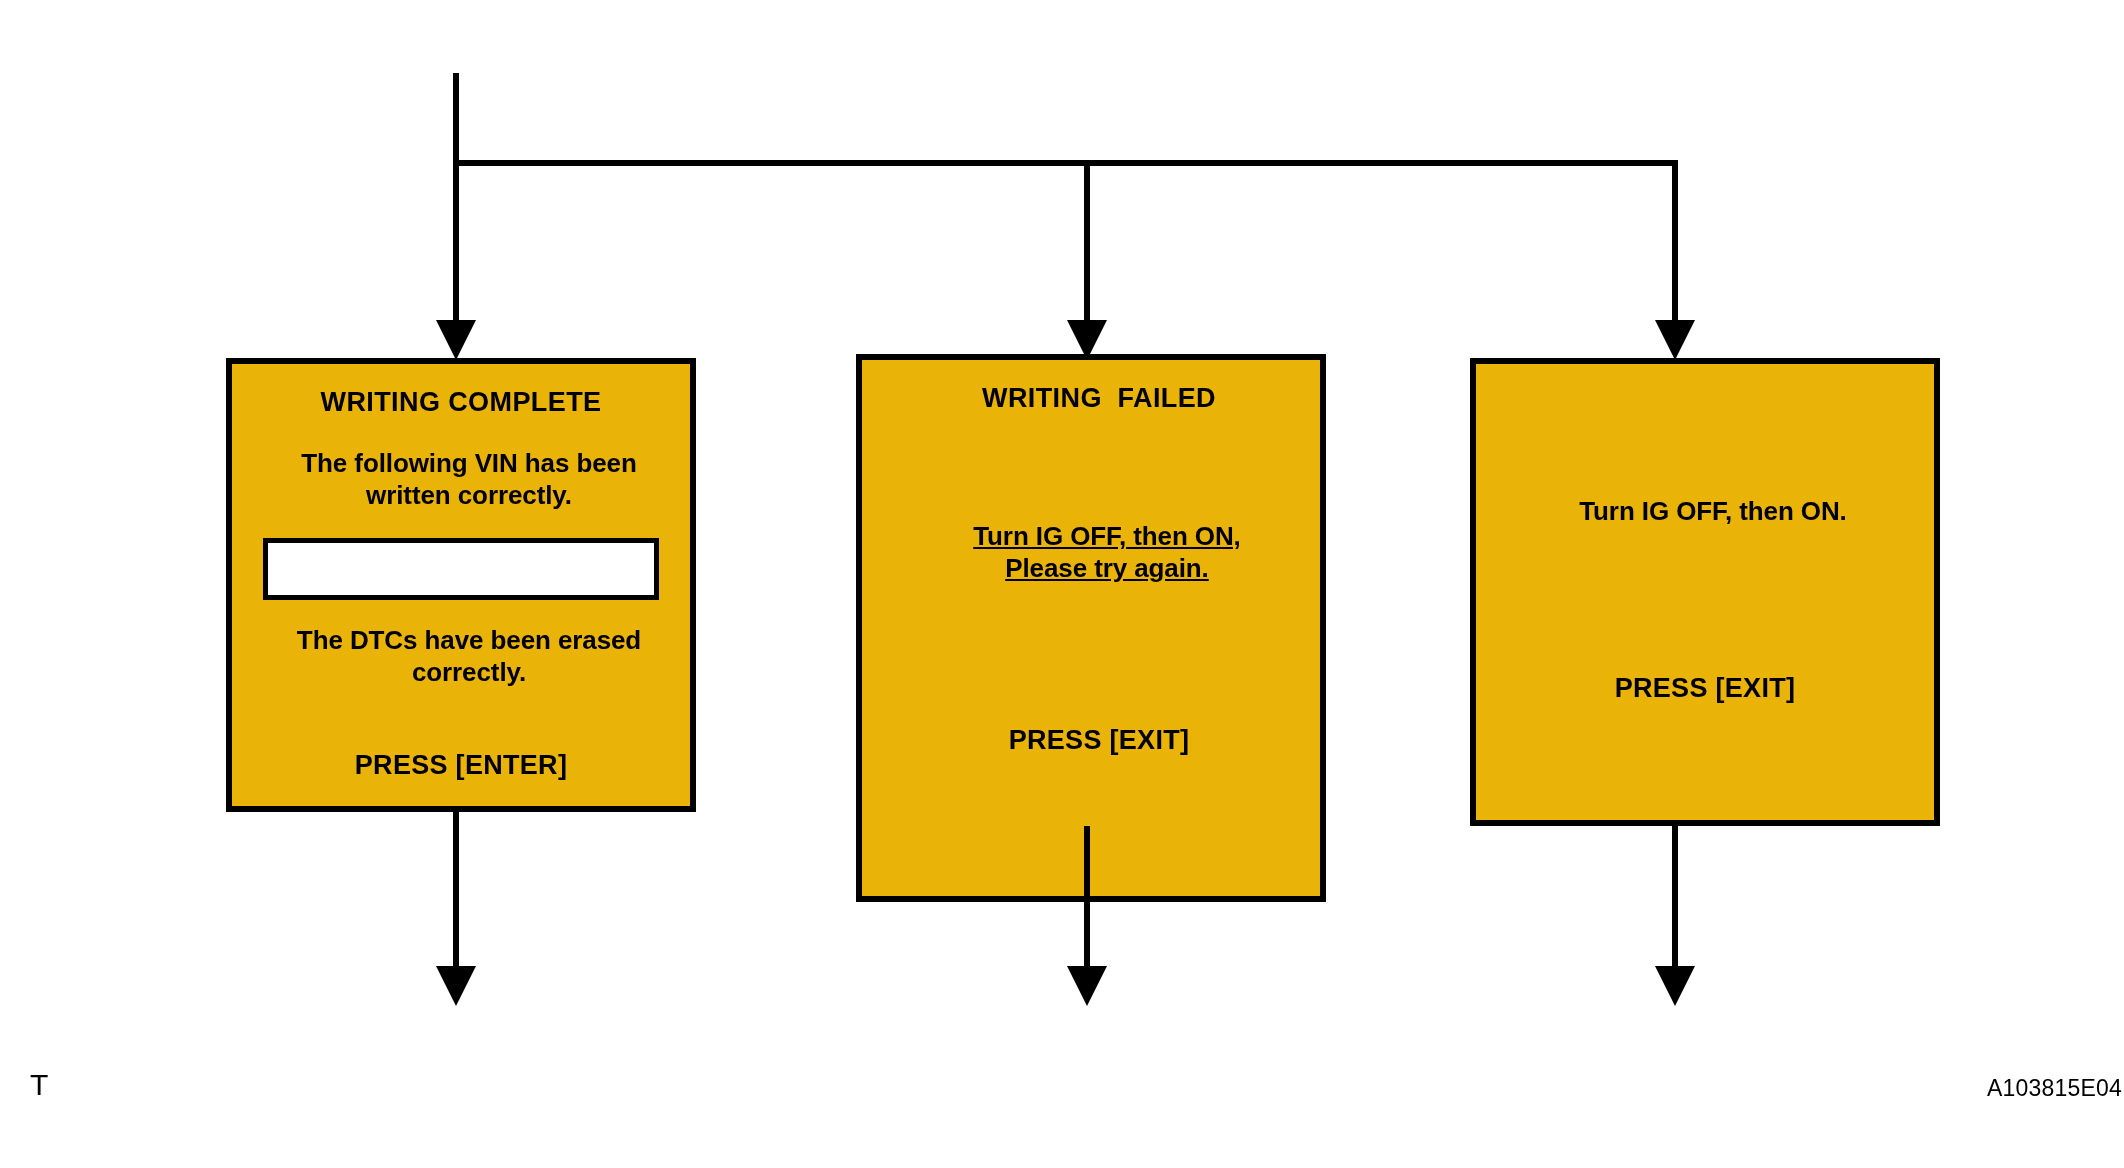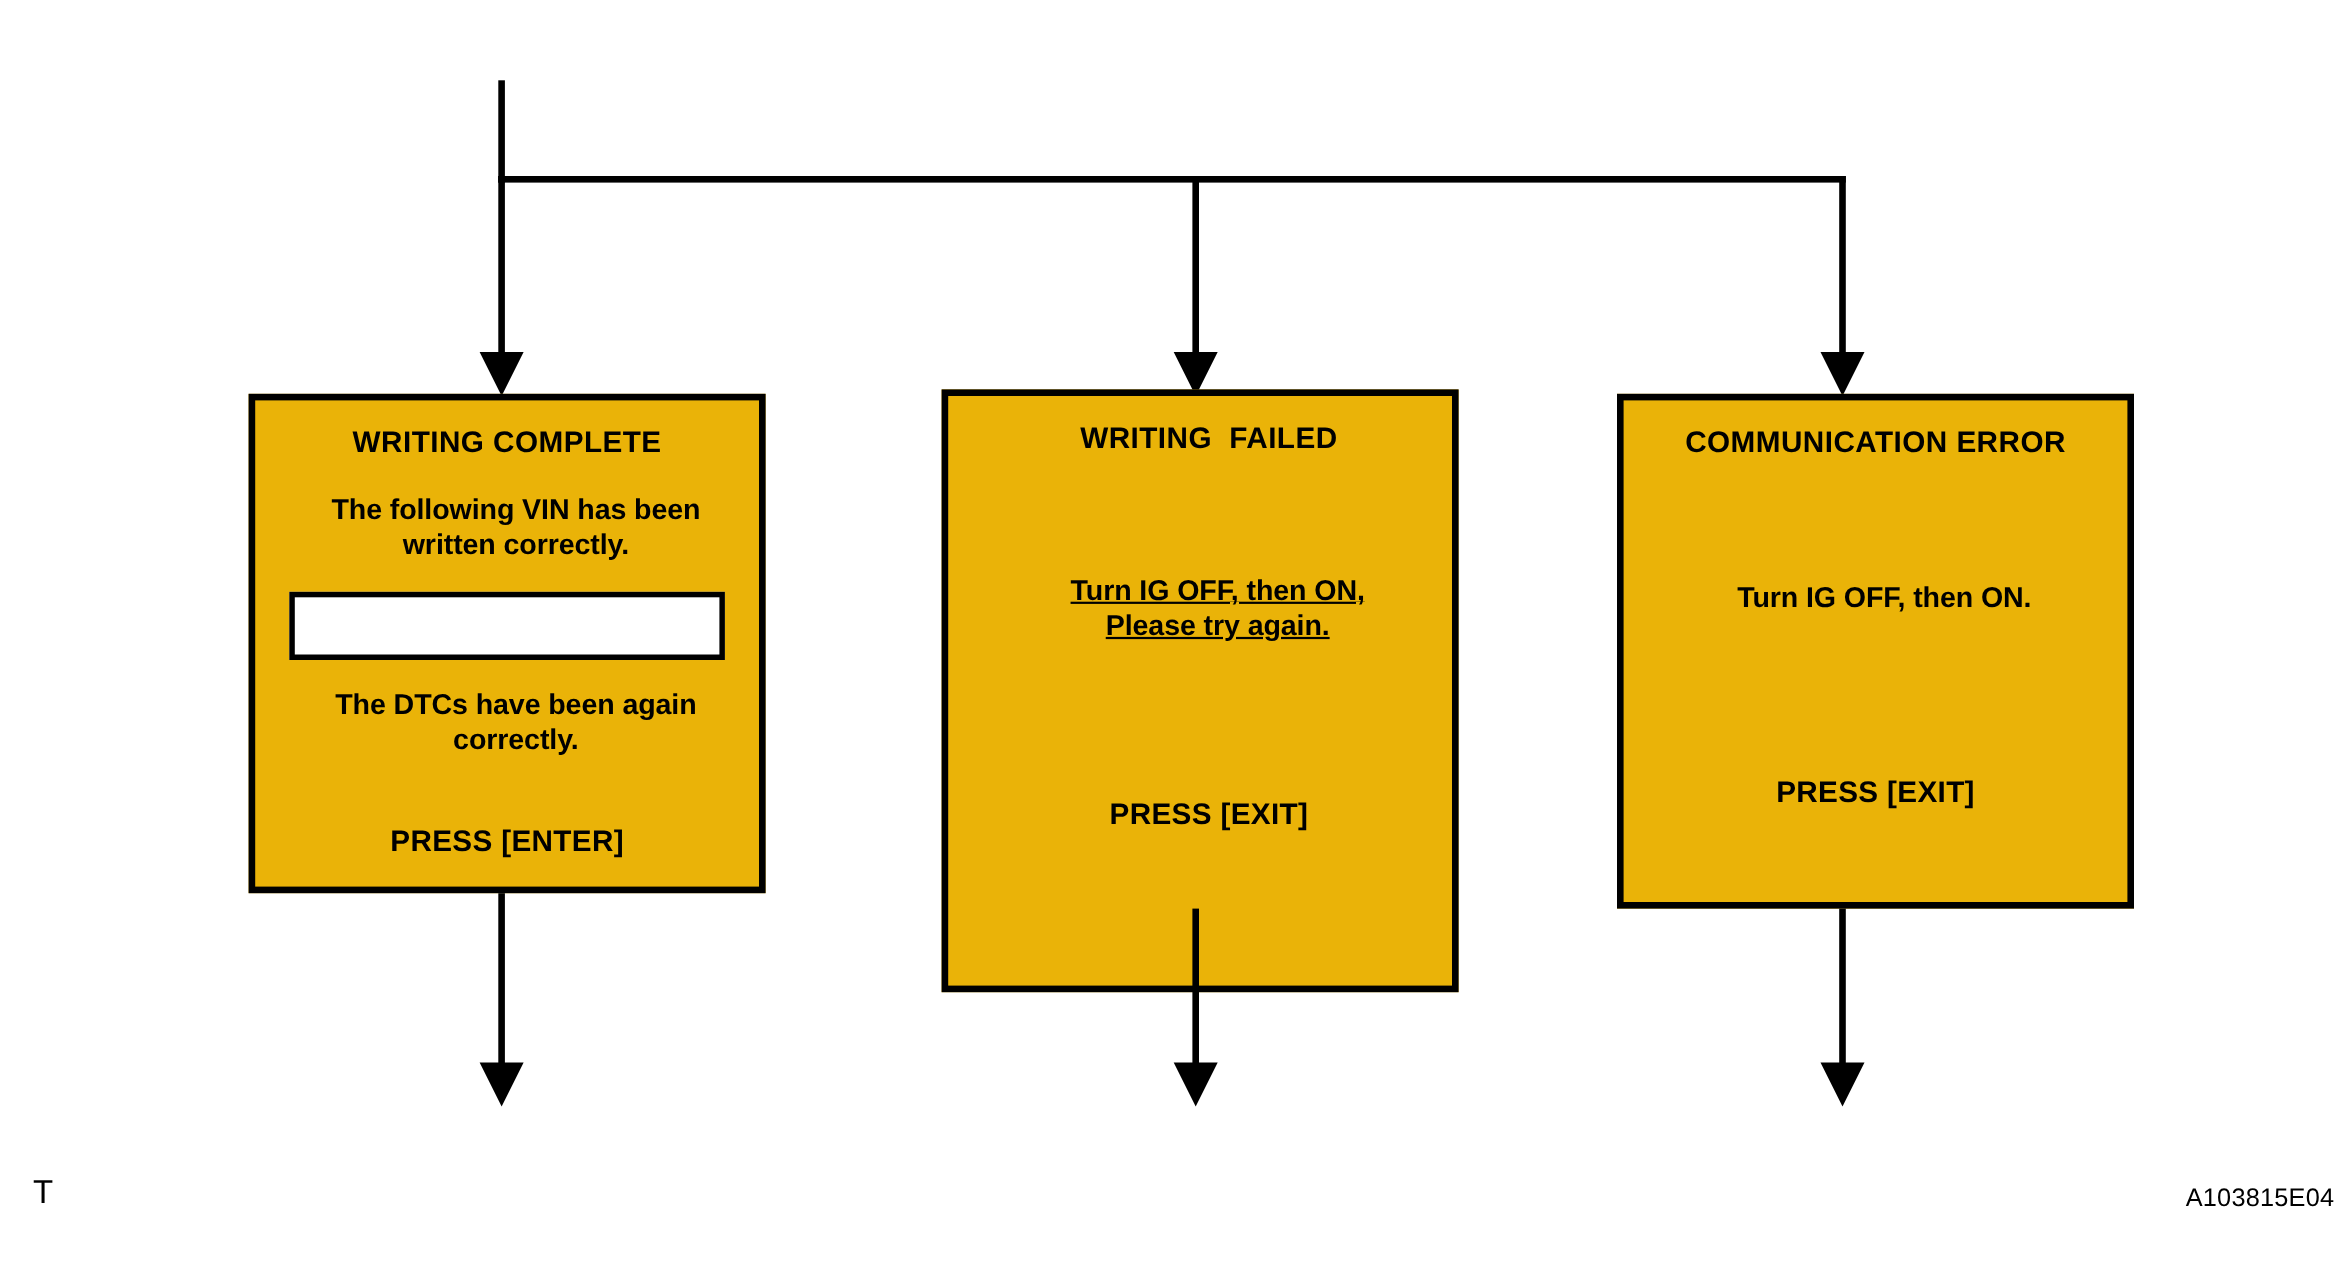--- a/index.html
+++ b/index.html
@@ -111,34 +111,33 @@
   <div class="arrowhead" style="left:1067px; top:320px;"></div>
 
   <div class="vline" style="left:1672px; top:160px; height:166px;"></div>
   <div class="arrowhead" style="left:1655px; top:320px;"></div>
 
   <div class="screen-box" style="left:226px; top:358px; width:470px; height:454px; padding:22px 24px 0 24px;">
     <div class="box-title">WRITING COMPLETE</div>
     <div class="box-text" style="margin-top:30px;">The following VIN has been
 written correctly.</div>
     <div class="vin-field" style="margin-top:26px; width:396px; height:62px;"></div>
-    <div class="box-text" style="margin-top:25px;">The DTCs have been again
+    <div class="box-text" style="margin-top:25px;">The DTCs have been erased
 correctly.</div>
     <div class="box-footer" style="margin-top:62px;">PRESS [ENTER]</div>
   </div>
 
   <div class="screen-box" style="left:856px; top:354px; width:470px; height:548px; padding:22px 8px 0 24px;">
     <div class="box-title">WRITING  FAILED</div>
     <div class="box-text" style="margin-top:107px;text-decoration:underline;">Turn IG OFF, then ON,
 Please try again.</div>
     <div class="box-footer" style="margin-top:140px;">PRESS [EXIT]</div>
   </div>
 
   <div class="screen-box" style="left:1470px; top:358px; width:470px; height:468px; padding:22px 18px 0 18px;">
-    <div class="box-title">COMMUNICATION ERROR</div>
     <div class="box-text" style="margin-top:110px;">Turn IG OFF, then ON.</div>
     <div class="box-footer" style="margin-top:145px;">PRESS [EXIT]</div>
   </div>
 
   <div class="vline" style="left:453px; top:812px; height:160px;"></div>
   <div class="arrowhead" style="left:436px; top:966px;"></div>
 
   <div class="vline" style="left:1084px; top:826px; height:146px;"></div>
   <div class="arrowhead" style="left:1067px; top:966px;"></div>
 

